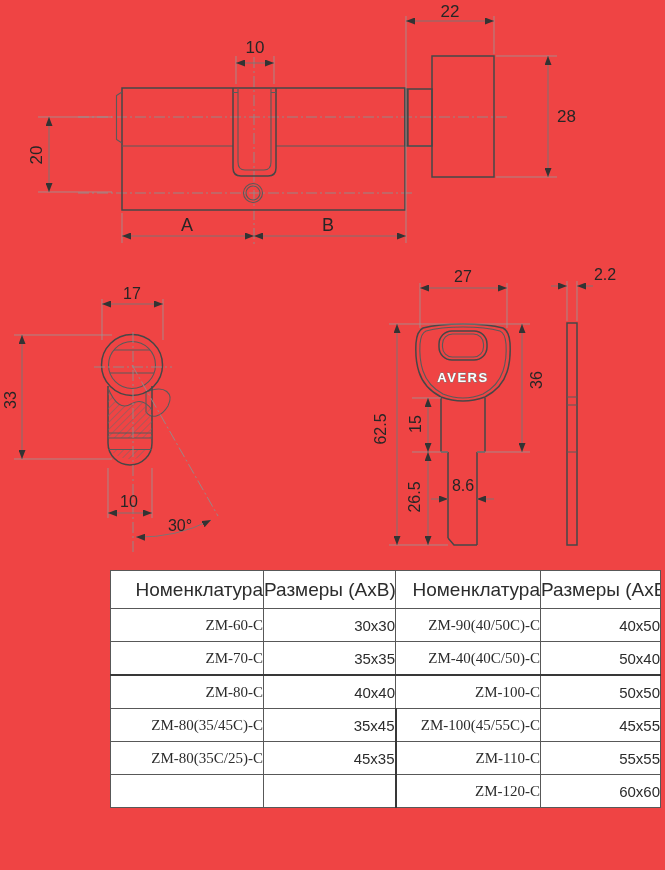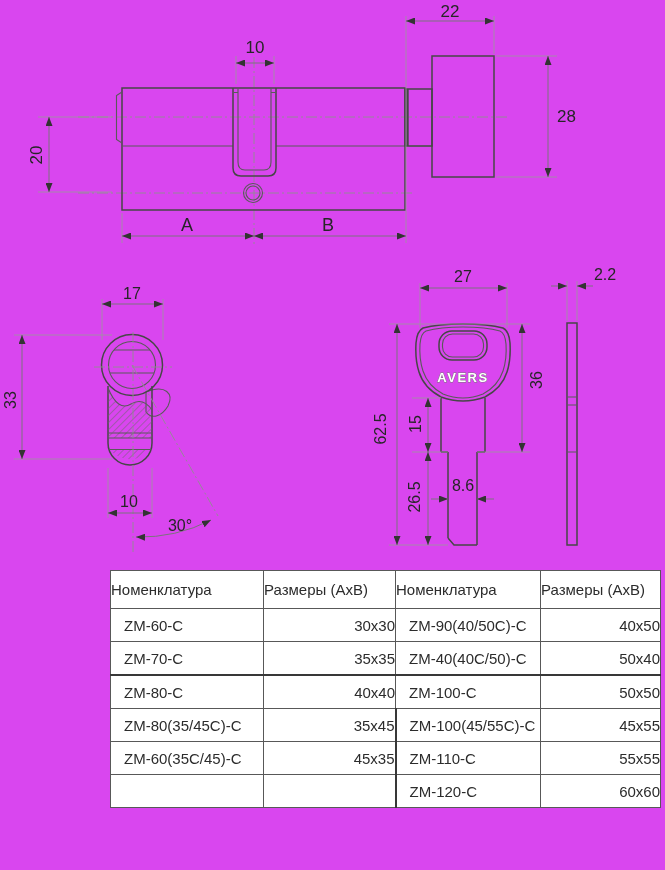--- a/index.html
+++ b/index.html
@@ -1,17 +1,17 @@
 <!DOCTYPE html>
 <html><head>
 <meta charset="utf-8">
 <style>
   html,body { margin:0; padding:0; background:#fff; }
   #canvas {
-    position:relative; width:665px; height:870px; background:#d946ef;
+    position:relative; width:665px; height:870px; background:#ef4444;
     overflow:hidden; font-family:"Liberation Sans", sans-serif;
   }
   svg { position:absolute; display:block; }
   #fig-cylinder { left:0; top:0; }
   #fig-section  { left:0; top:270px; }
   #fig-key      { left:330px; top:260px; }
 
   svg text {
     font-family:"Liberation Sans", sans-serif;
     fill:#262626; font-size:16px;
@@ -30,23 +30,23 @@
 
   table#size-table {
     position:absolute; left:110px; top:570px; width:550px;
     border-collapse:collapse; table-layout:fixed;
     font-size:15px; color:#2c2c2c; background:#fff;
   }
   #size-table th, #size-table td {
     border:1px solid #585858; font-weight:normal;
     white-space:nowrap; overflow:hidden; padding:0;
   }
-  #size-table th { height:37px; font-size:15px; text-align:left; }
+  #size-table th { height:37px; font-size:19px; text-align:right; }
   #size-table td { height:32px; }
-  #size-table td.cl { text-align:left; padding-left:13px; }
+  #size-table td.cl { text-align:right; padding-left:13px;font-family:Liberation Serif, serif; }
   #size-table td.cc { text-align:right; }
   #size-table tr.thick-top td { border-top:2.5px solid #383838;margin-top:46px; }
   #size-table td.thick-left { border-left:2.5px solid #383838;margin-top:34px; }
 </style>
 </head>
 <body>
 
 <div id="canvas">
 
   <svg id="fig-cylinder" width="665" height="260" viewBox="0 0 665 260">
@@ -279,21 +279,21 @@
       <td class="cl">ZM-100-C</td>
       <td class="cc">50x50</td>
     </tr>
     <tr>
       <td class="cl">ZM-80(35/45C)-C</td>
       <td class="cc">35x45</td>
       <td class="cl thick-left">ZM-100(45/55C)-C</td>
       <td class="cc">45x55</td>
     </tr>
     <tr>
-      <td class="cl">ZM-60(35C/45)-C</td>
+      <td class="cl">ZM-80(35C/25)-C</td>
       <td class="cc">45x35</td>
       <td class="cl thick-left">ZM-110-C</td>
       <td class="cc">55x55</td>
     </tr>
     <tr>
       <td class="cl"></td>
       <td class="cc"></td>
       <td class="cl thick-left">ZM-120-C</td>
       <td class="cc">60x60</td>
     </tr>

